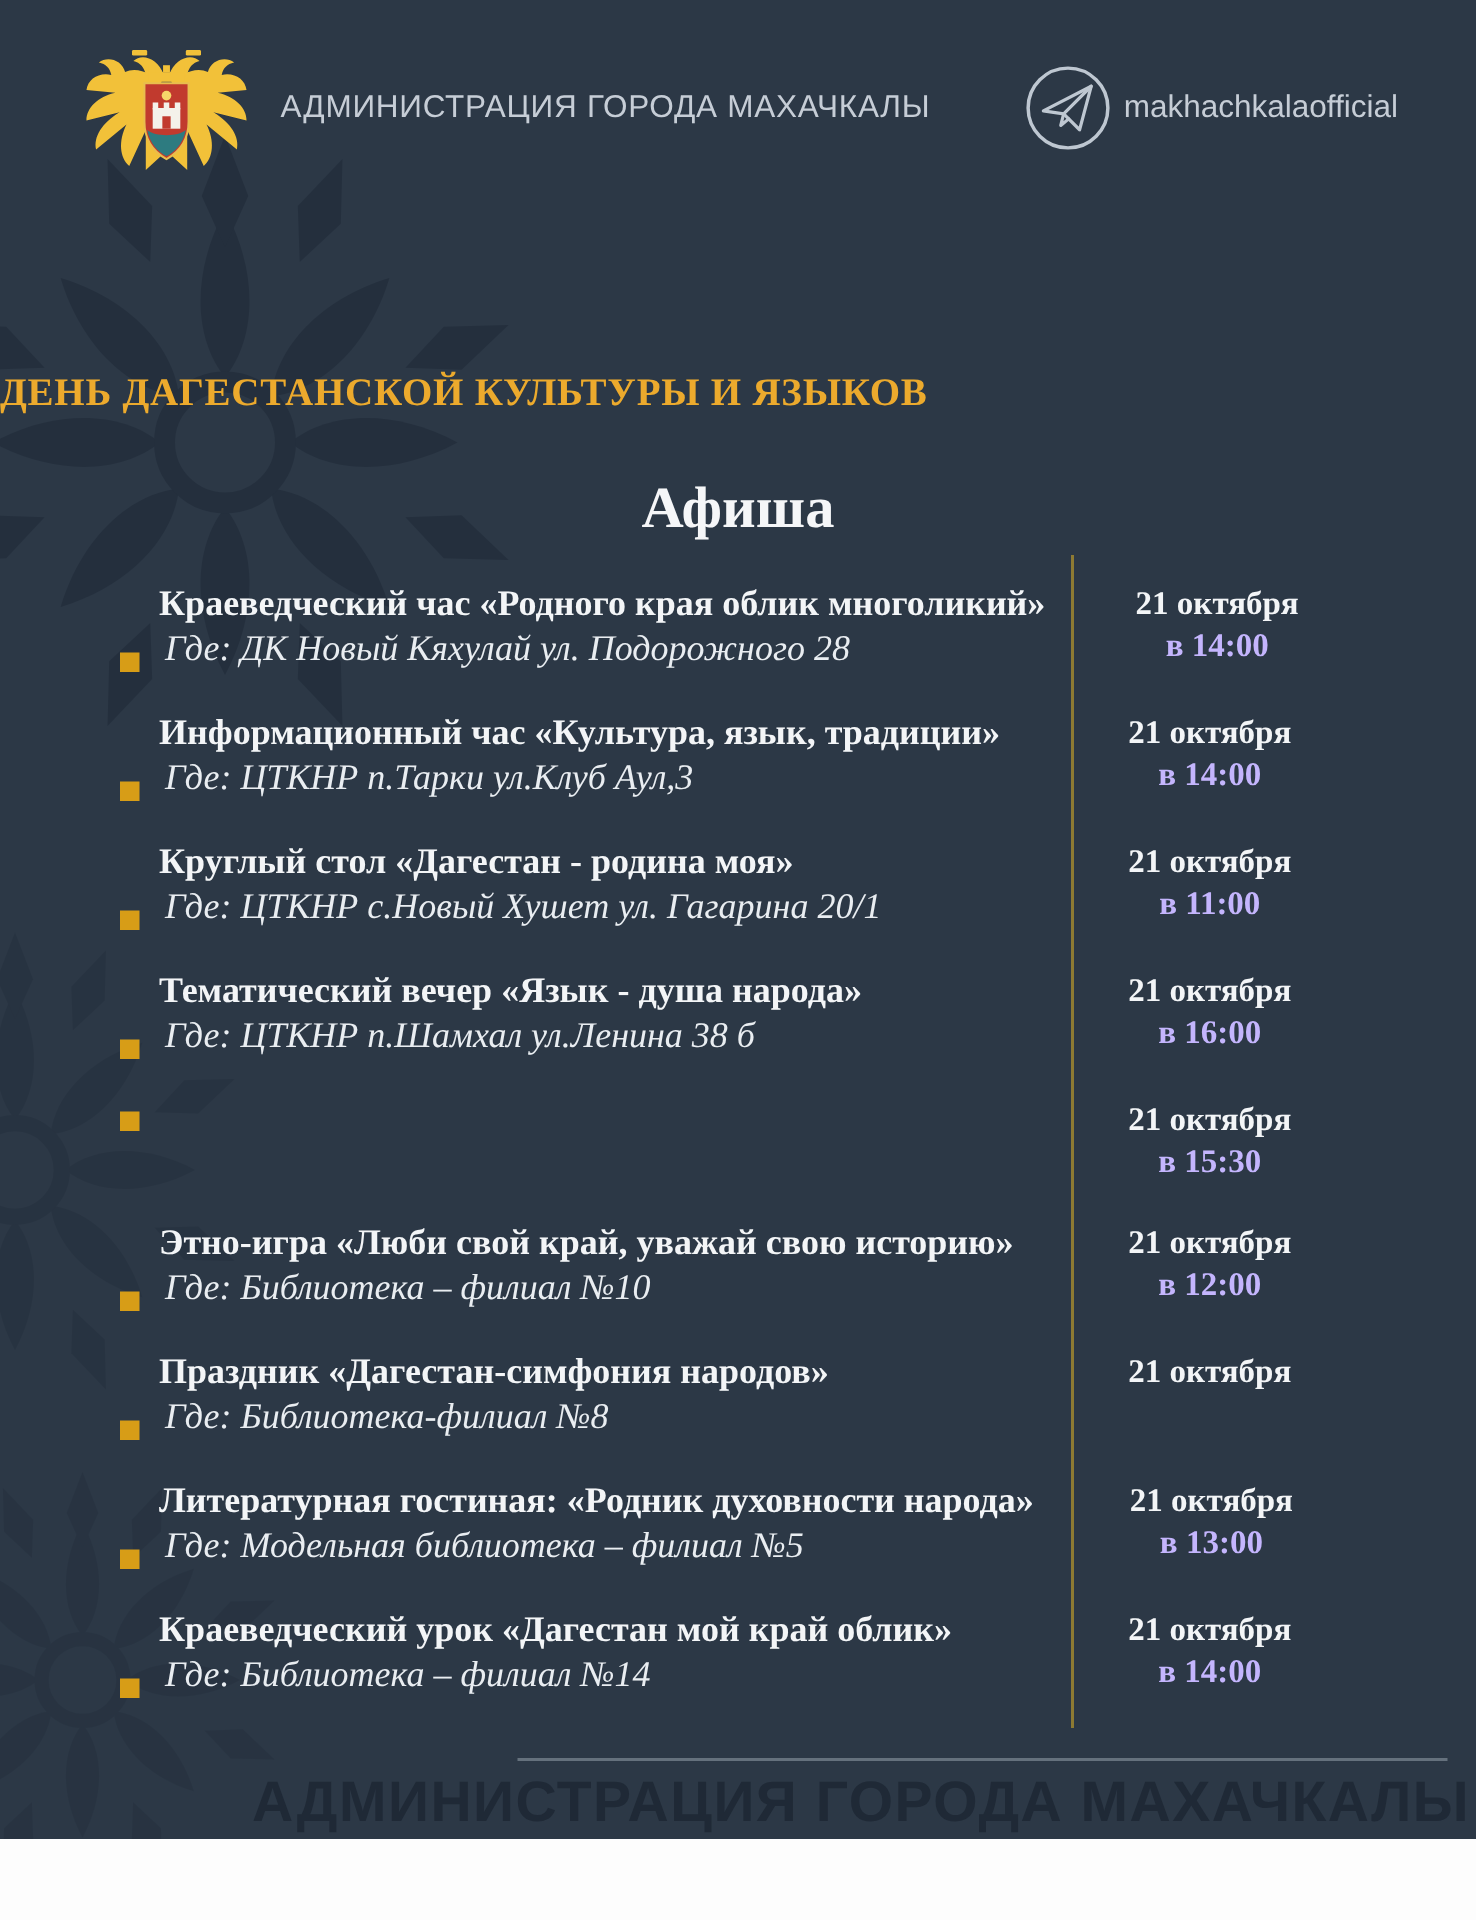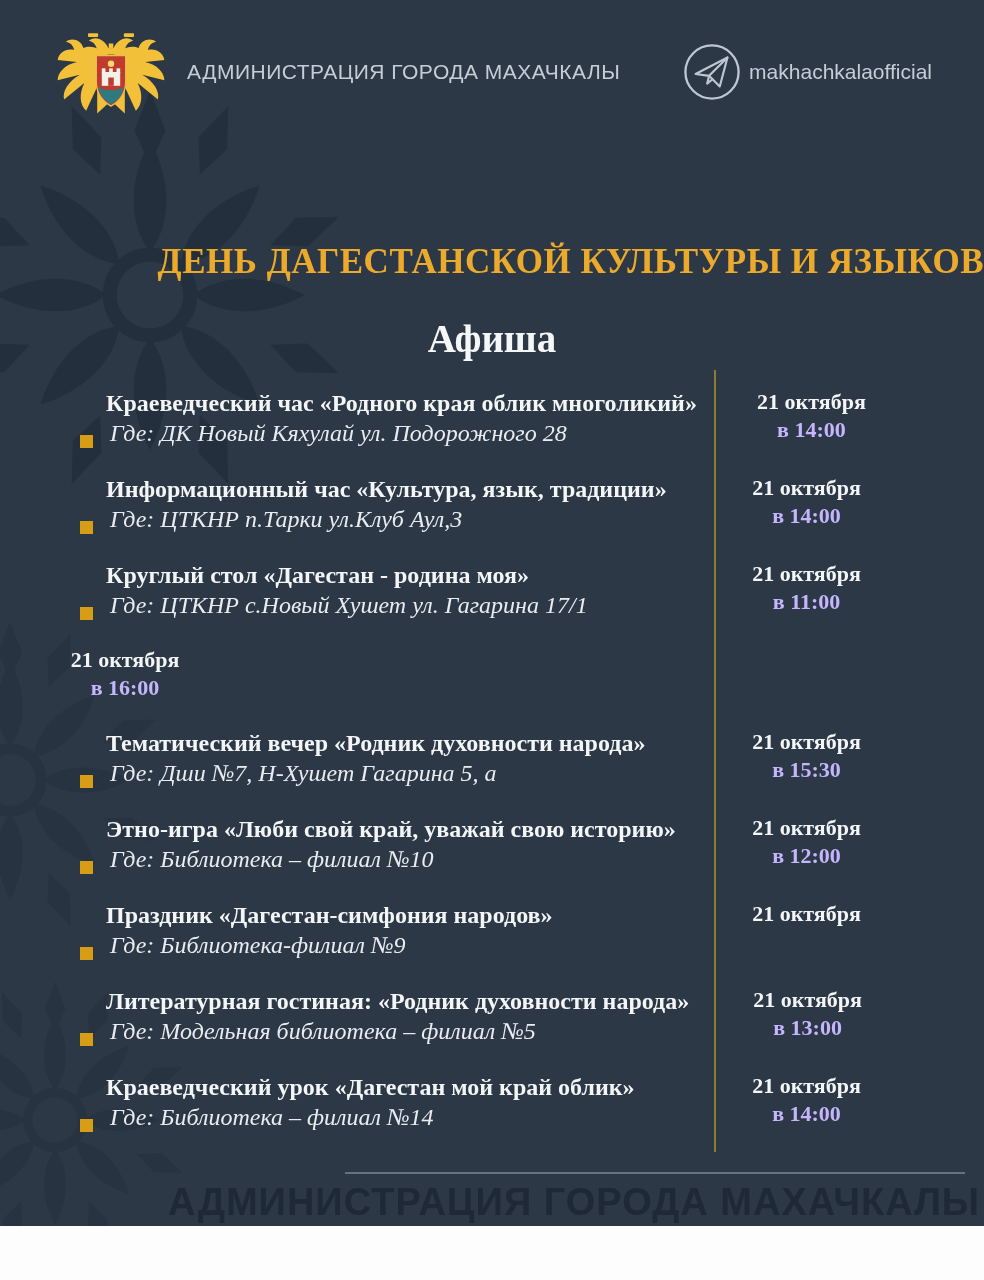--- a/index.html
+++ b/index.html
@@ -17,22 +17,22 @@
   .header { position: absolute; top: 26px; left: 55px; right: 52px;
     display: flex; justify-content: space-between; align-items: center; }
   .header-left { display: flex; align-items: center; gap: 20px; }
   .crest { width: 112px; height: 92px; flex: none; }
   .org-name { font-family: "Liberation Sans", sans-serif; font-size: 21px;
     letter-spacing: 0.5px; color: #c6cdd6; }
   .header-right { display: flex; align-items: center; gap: 8px; }
   .tg { width: 58px; height: 58px; flex: none; }
   .tg-handle { font-family: "Liberation Sans", sans-serif; font-size: 21px; color: #c6cdd6; }
 
-  .title { position: absolute; top: 243px; left: 0; width: 100%; text-align: right;
-    font-size: 35px; font-weight: bold; letter-spacing: 0.5px; color: #ecaa2d; line-height: 38px; }
+  .title { position: absolute; top: 243px; left: 0; width: 100%; text-align: left;
+    font-size: 26px; font-weight: bold; letter-spacing: 0.5px; color: #ecaa2d; line-height: 38px; }
   .subtitle { position: absolute; top: 316px; left: 0; width: 100%; text-align: center;
     font-size: 39px; font-weight: bold; color: #f5f6f8; line-height: 46px; }
 
   .events { position: absolute; top: 388px; left: 0; width: 984px; }
   .divider { position: absolute; left: 714px; top: -18px; width: 2px; height: 782px; background: #8d7a33; }
   .row { display: flex; align-items: flex-start; margin-bottom: 26px; }
   .row-left { width: 715px; padding-left: 80px; display: flex; align-items: flex-end; }
   .bullet { width: 13px; height: 13px; background: #d79d17; margin-top: 9px; flex: none; }
   .event-text { margin-left: 13px; }
   .event-title { font-size: 24px; font-weight: bold; color: #f3f5f7; line-height: 30px; white-space: nowrap; }
@@ -154,43 +154,46 @@
       <div class="event-date">21 октября</div>
       <div class="event-time">в 14:00</div>
     </div>
   </div>
 
   <div class="row">
     <div class="row-left">
       <span class="bullet"></span>
       <div class="event-text">
         <div class="event-title">Круглый стол «Дагестан - родина моя»</div>
-        <div class="event-location">Где: ЦТКНР с.Новый Хушет ул. Гагарина 17/1</div>
+        <div class="event-location">Где: ЦТКНР с.Новый Хушет ул. Гагарина 20/1</div>
       </div>
     </div>
     <div class="row-right">
       <div class="event-date">21 октября</div>
       <div class="event-time">в 11:00</div>
     </div>
   </div>
 
   <div class="row">
+    <div class="row-left">
+      <span class="bullet"></span>
+      <div class="event-text">
+        <div class="event-title">Тематический вечер «Язык - душа народа»</div>
+        <div class="event-location">Где: ЦТКНР п.Шамхал ул.Ленина 38 б</div>
+      </div>
+    </div>
     <div class="row-right">
       <div class="event-date">21 октября</div>
       <div class="event-time">в 16:00</div>
     </div>
   </div>
 
   <div class="row">
     <div class="row-left">
       <span class="bullet"></span>
-      <div class="event-text">
-        <div class="event-title">Тематический вечер «Родник духовности народа»</div>
-        <div class="event-location">Где: Дши №7, Н-Хушет Гагарина 5, а</div>
-      </div>
     </div>
     <div class="row-right">
       <div class="event-date">21 октября</div>
       <div class="event-time">в 15:30</div>
     </div>
   </div>
 
   <div class="row">
     <div class="row-left">
       <span class="bullet"></span>
@@ -203,21 +206,21 @@
       <div class="event-date">21 октября</div>
       <div class="event-time">в 12:00</div>
     </div>
   </div>
 
   <div class="row">
     <div class="row-left">
       <span class="bullet"></span>
       <div class="event-text">
         <div class="event-title">Праздник «Дагестан-симфония народов»</div>
-        <div class="event-location">Где: Библиотека-филиал №9</div>
+        <div class="event-location">Где: Библиотека-филиал №8</div>
       </div>
     </div>
     <div class="row-right">
       <div class="event-date">21 октября</div>
       <div class="event-time"></div>
     </div>
   </div>
 
   <div class="row">
     <div class="row-left">

